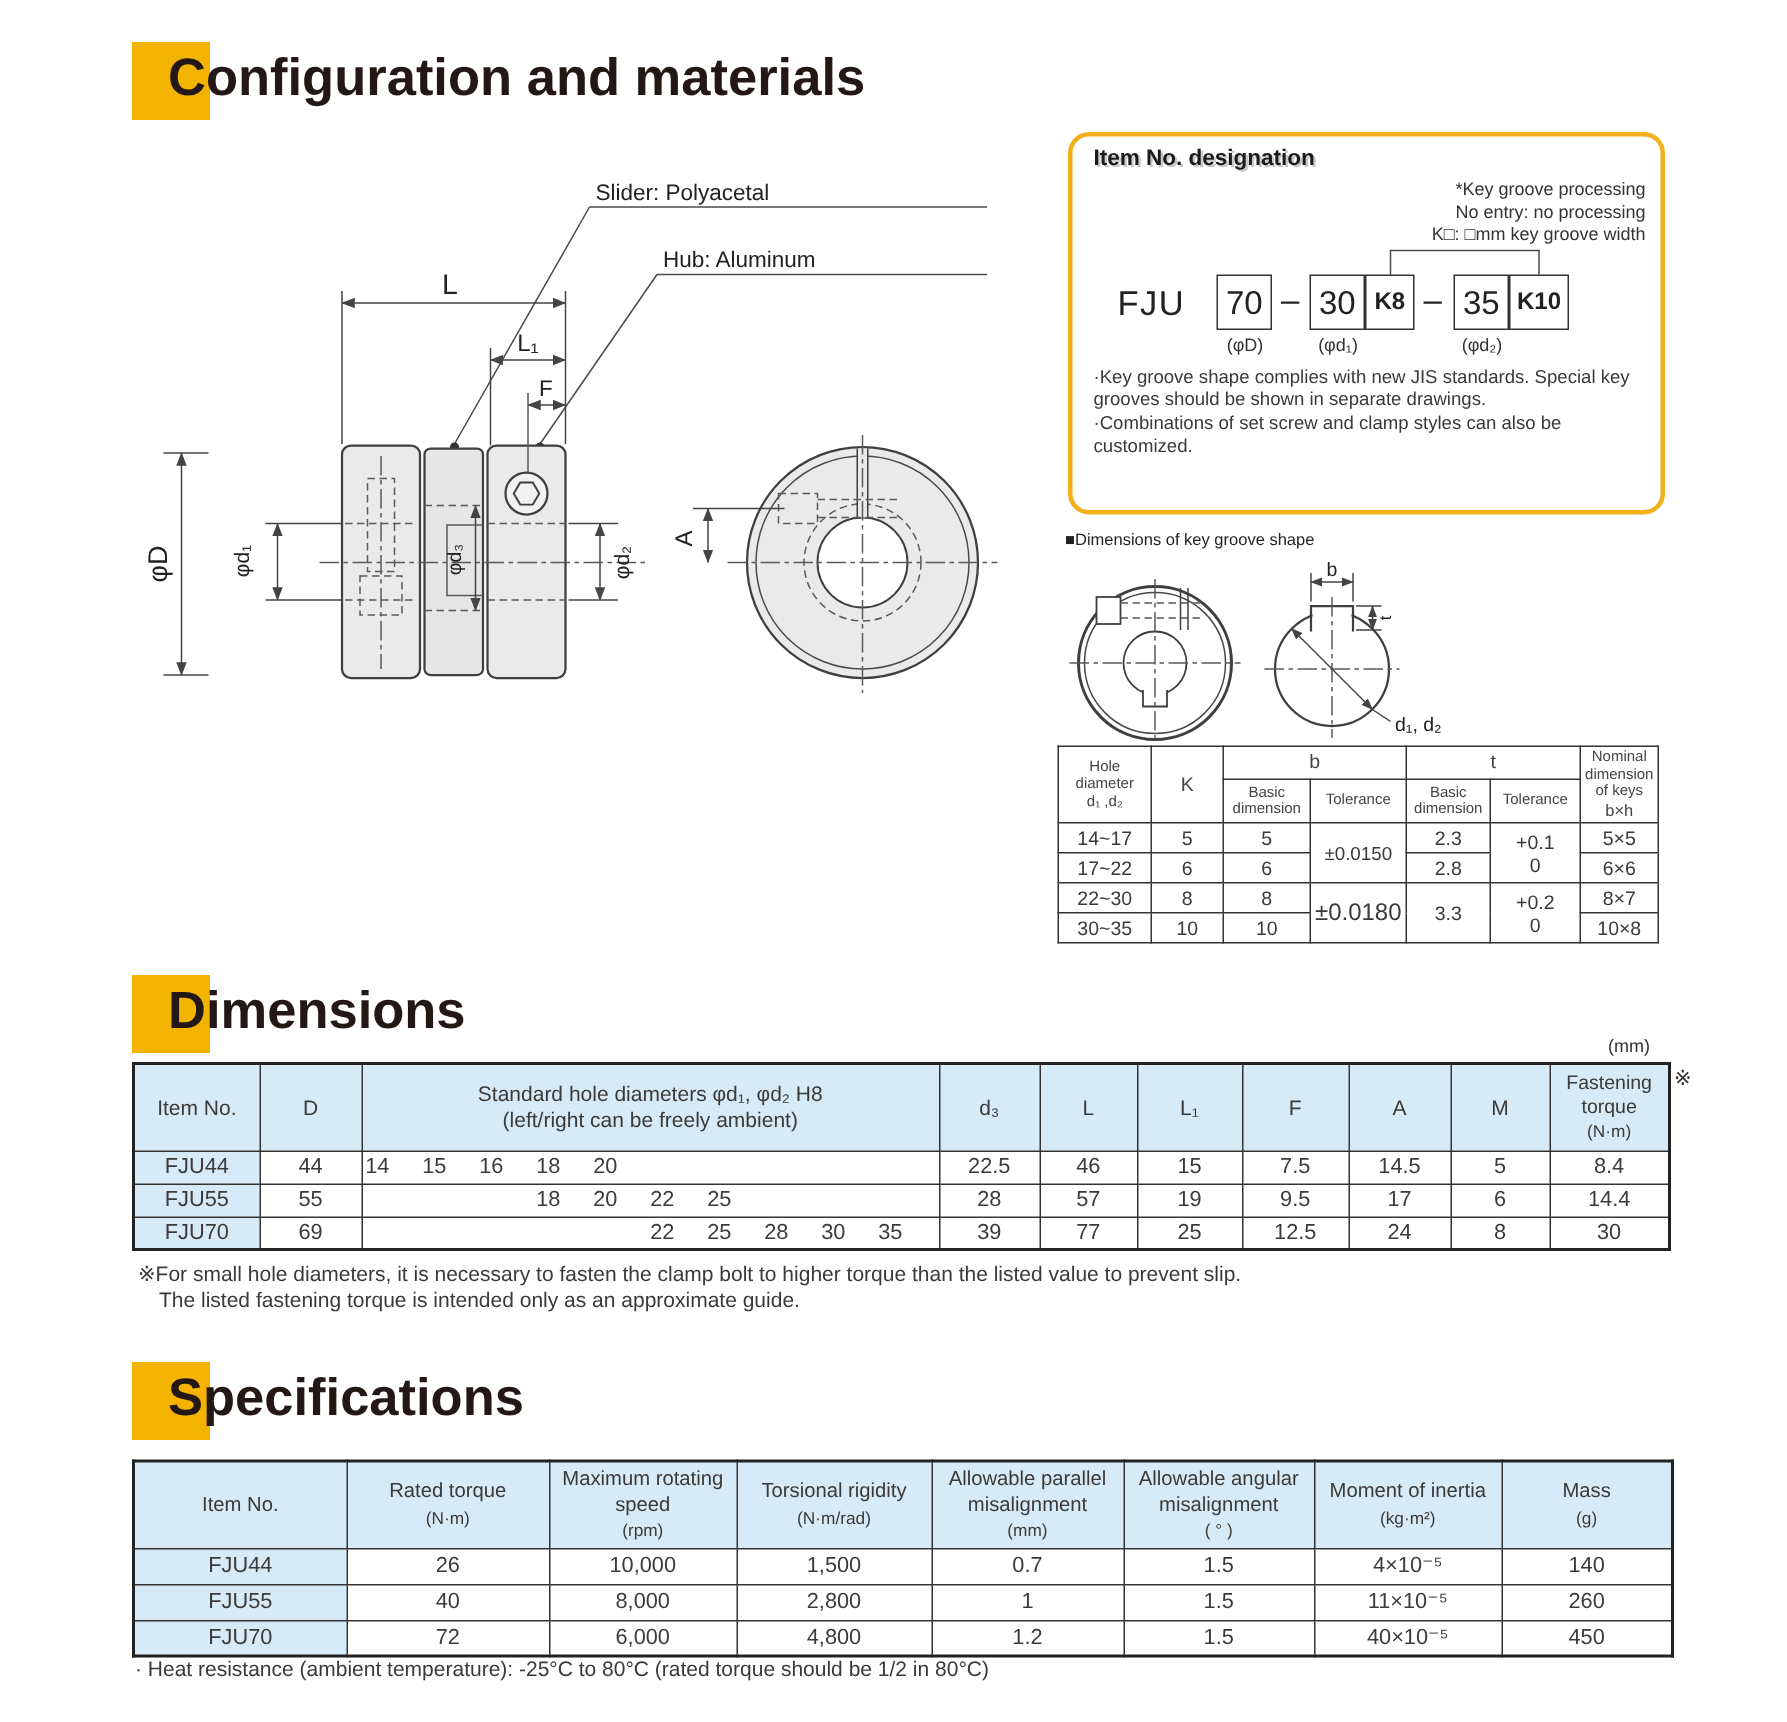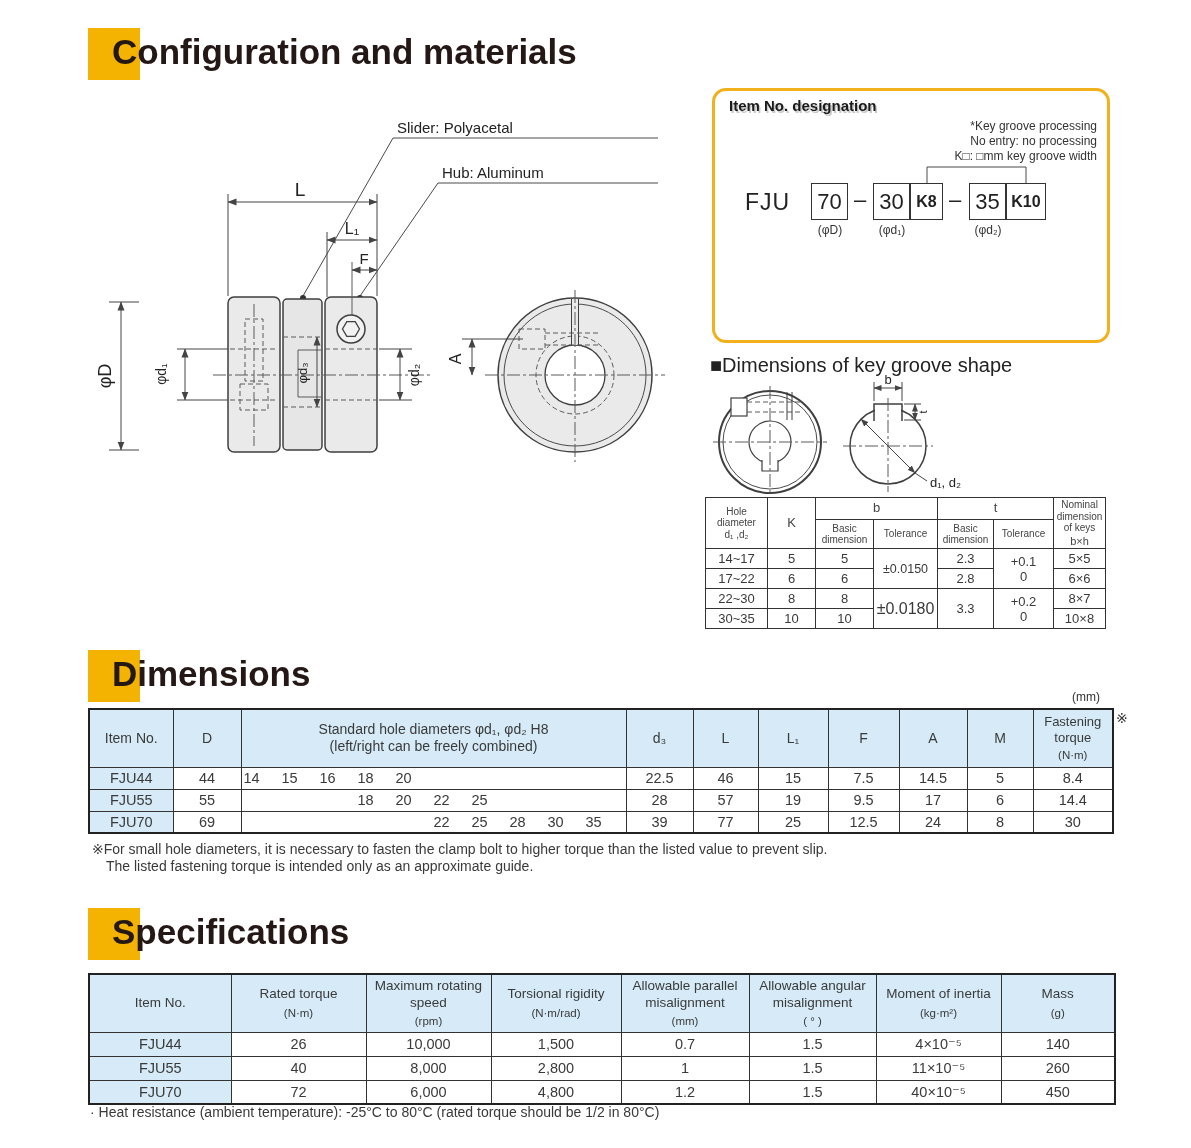--- a/index.html
+++ b/index.html
@@ -24,21 +24,21 @@
   .bracket-svg { position:absolute; left:0; top:60px; }
   .formula { position:absolute; left:0; top:92px; width:100%; height:40px; }
   .formula .fju { position:absolute; left:30px; top:6px; font-size:23px; font-weight:500; letter-spacing:1px; color:#222; }
   .fbox { position:absolute; top:0; height:37px; border:1.5px solid #333; display:flex; align-items:center; justify-content:center; font-size:22px; color:#222; background:#fff; }
   .fbox.k { font-size:16px; font-weight:bold; }
   .fdash { position:absolute; top:4px; font-size:22px; color:#222; }
   .fsub { position:absolute; top:132px; width:54px; text-align:center; font-size:12px; color:#333; }
   .ibox-notes { position:absolute; left:14px; top:153px; width:372px; font-size:12.4px; line-height:1.2; color:#3a3a3a; }
   .ibox-notes div { margin-bottom:1px; }
 
-  .kg-head { position:absolute; left:710px; top:354px; font-size:20px; color:#222; }
+  .kg-head { position:absolute; left:710px; top:354px; font-size:11px; color:#222; }
 
   
   table { border-collapse:collapse; table-layout:fixed; background:#fff; }
   th, td { border:1px solid #333; text-align:center; vertical-align:middle; color:#3a3a3a; }
   th { font-weight:normal; }
 
   .kg { position:absolute; left:705px; top:497px; width:400px; border:1.5px solid #222; }
   .kg th { font-size:10px; line-height:1.15; padding:1px; color:#444; }
   .kg thead tr:first-child th { height:20px; }
   .kg thead tr:last-child th { height:26px; }
@@ -184,20 +184,22 @@
     <span class="fbox" style="left:158px; width:37px;">30</span>
     <span class="fbox k" style="left:195px; width:33px;">K8</span>
     <span class="fdash" style="left:234px;">–</span>
     <span class="fbox" style="left:254px; width:37px;">35</span>
     <span class="fbox k" style="left:291px; width:40px;">K10</span>
   </div>
   <span class="fsub" style="left:88px;">(φD)</span>
   <span class="fsub" style="left:150px;">(φd₁)</span>
   <span class="fsub" style="left:246px;">(φd₂)</span>
   <div class="ibox-notes">
+    <div>·Key groove shape complies with new JIS standards. Special key grooves should be shown in separate drawings.</div>
+    <div>·Combinations of set screw and clamp styles can also be customized.</div>
   </div>
 </div>
 
 <div class="kg-head">■Dimensions of key groove shape</div>
 
 <svg class="abs" style="left:703px; top:374px;" width="407" height="122" viewBox="0 0 407 122">
   <defs>
     <marker id="aE2" markerWidth="8" markerHeight="7" refX="7.5" refY="3.5" orient="auto" markerUnits="userSpaceOnUse">
       <path d="M0,0.5 L8,3.5 L0,6.5 z" fill="#444"></path>
     </marker>
@@ -332,21 +334,21 @@
       <col style="width:68px">
       <col style="width:66px">
       <col style="width:80px">
   </colgroup>
   <thead>
     <tr>
       <th>Item No.</th>
       <th>D</th>
       <th>
         <div>Standard hole diameters φd₁, φd₂ H8</div>
-        <div>(left/right can be freely combined)</div>
+        <div>(left/right can be freely ambient)</div>
       </th>
       <th>d₃</th>
       <th>L</th>
       <th>L₁</th>
       <th>F</th>
       <th>A</th>
       <th>M</th>
       <th style="font-size:13px;">
         <div>Fastening</div>
         <div>torque</div>

